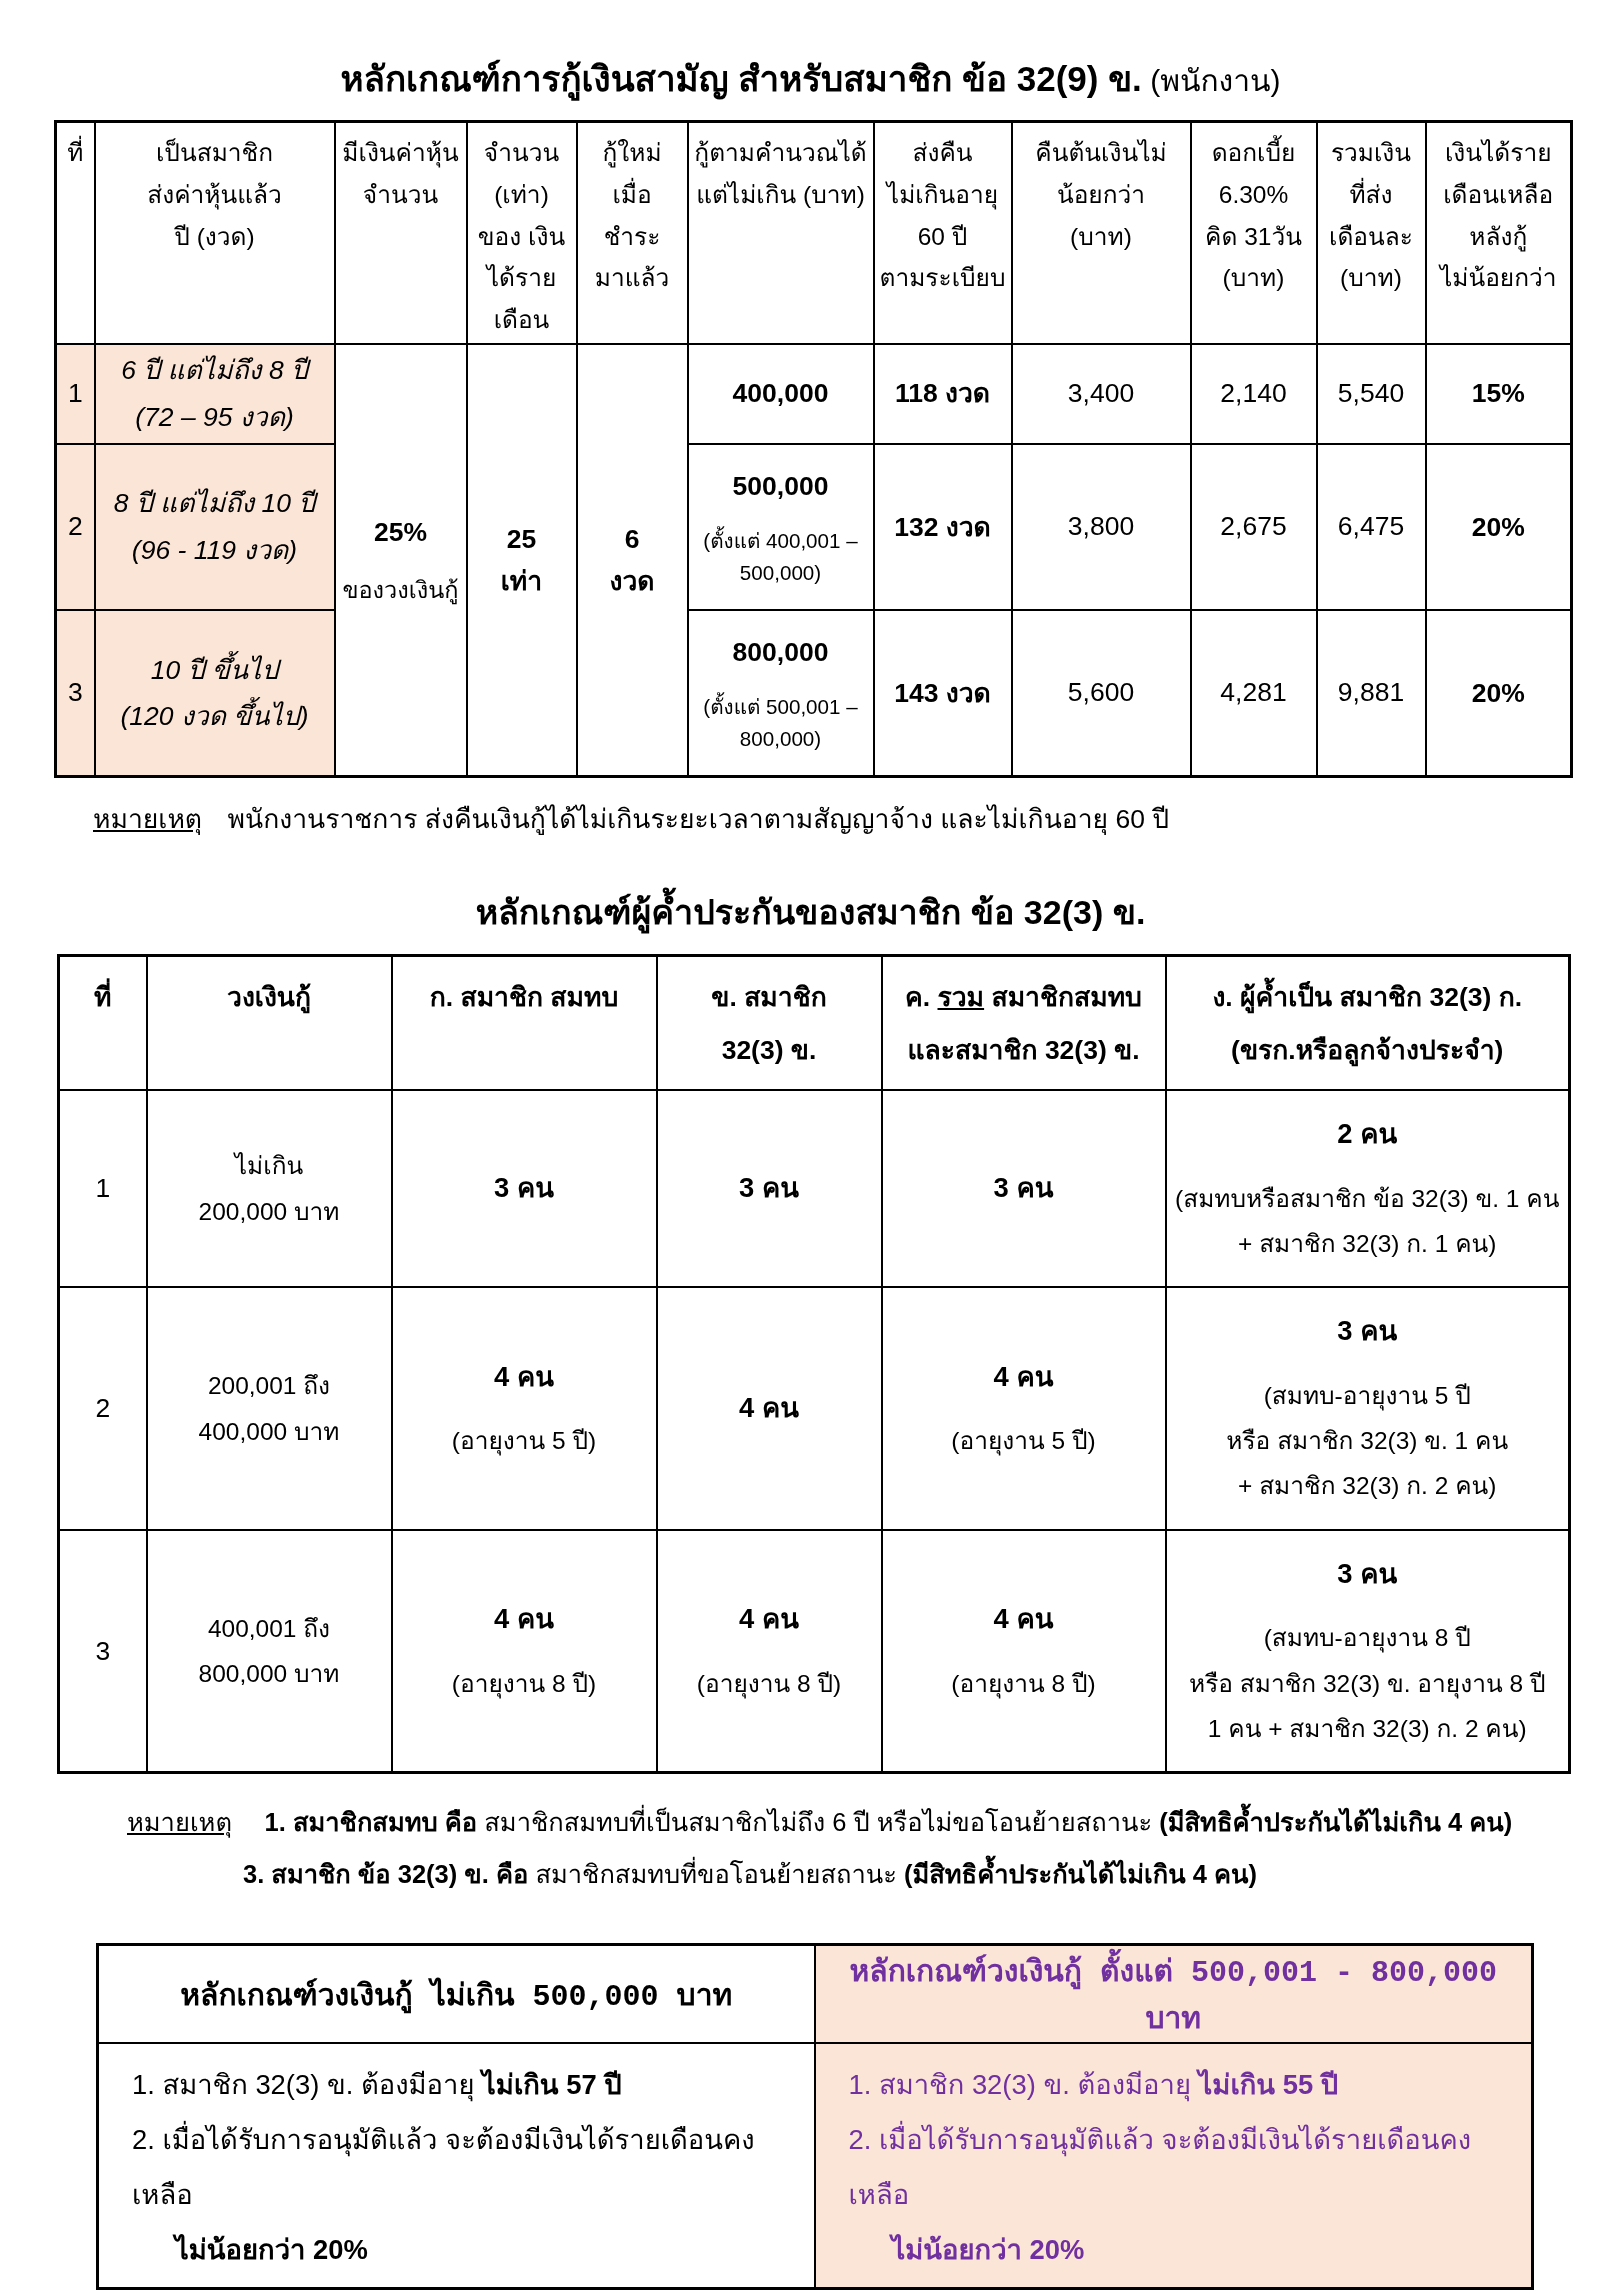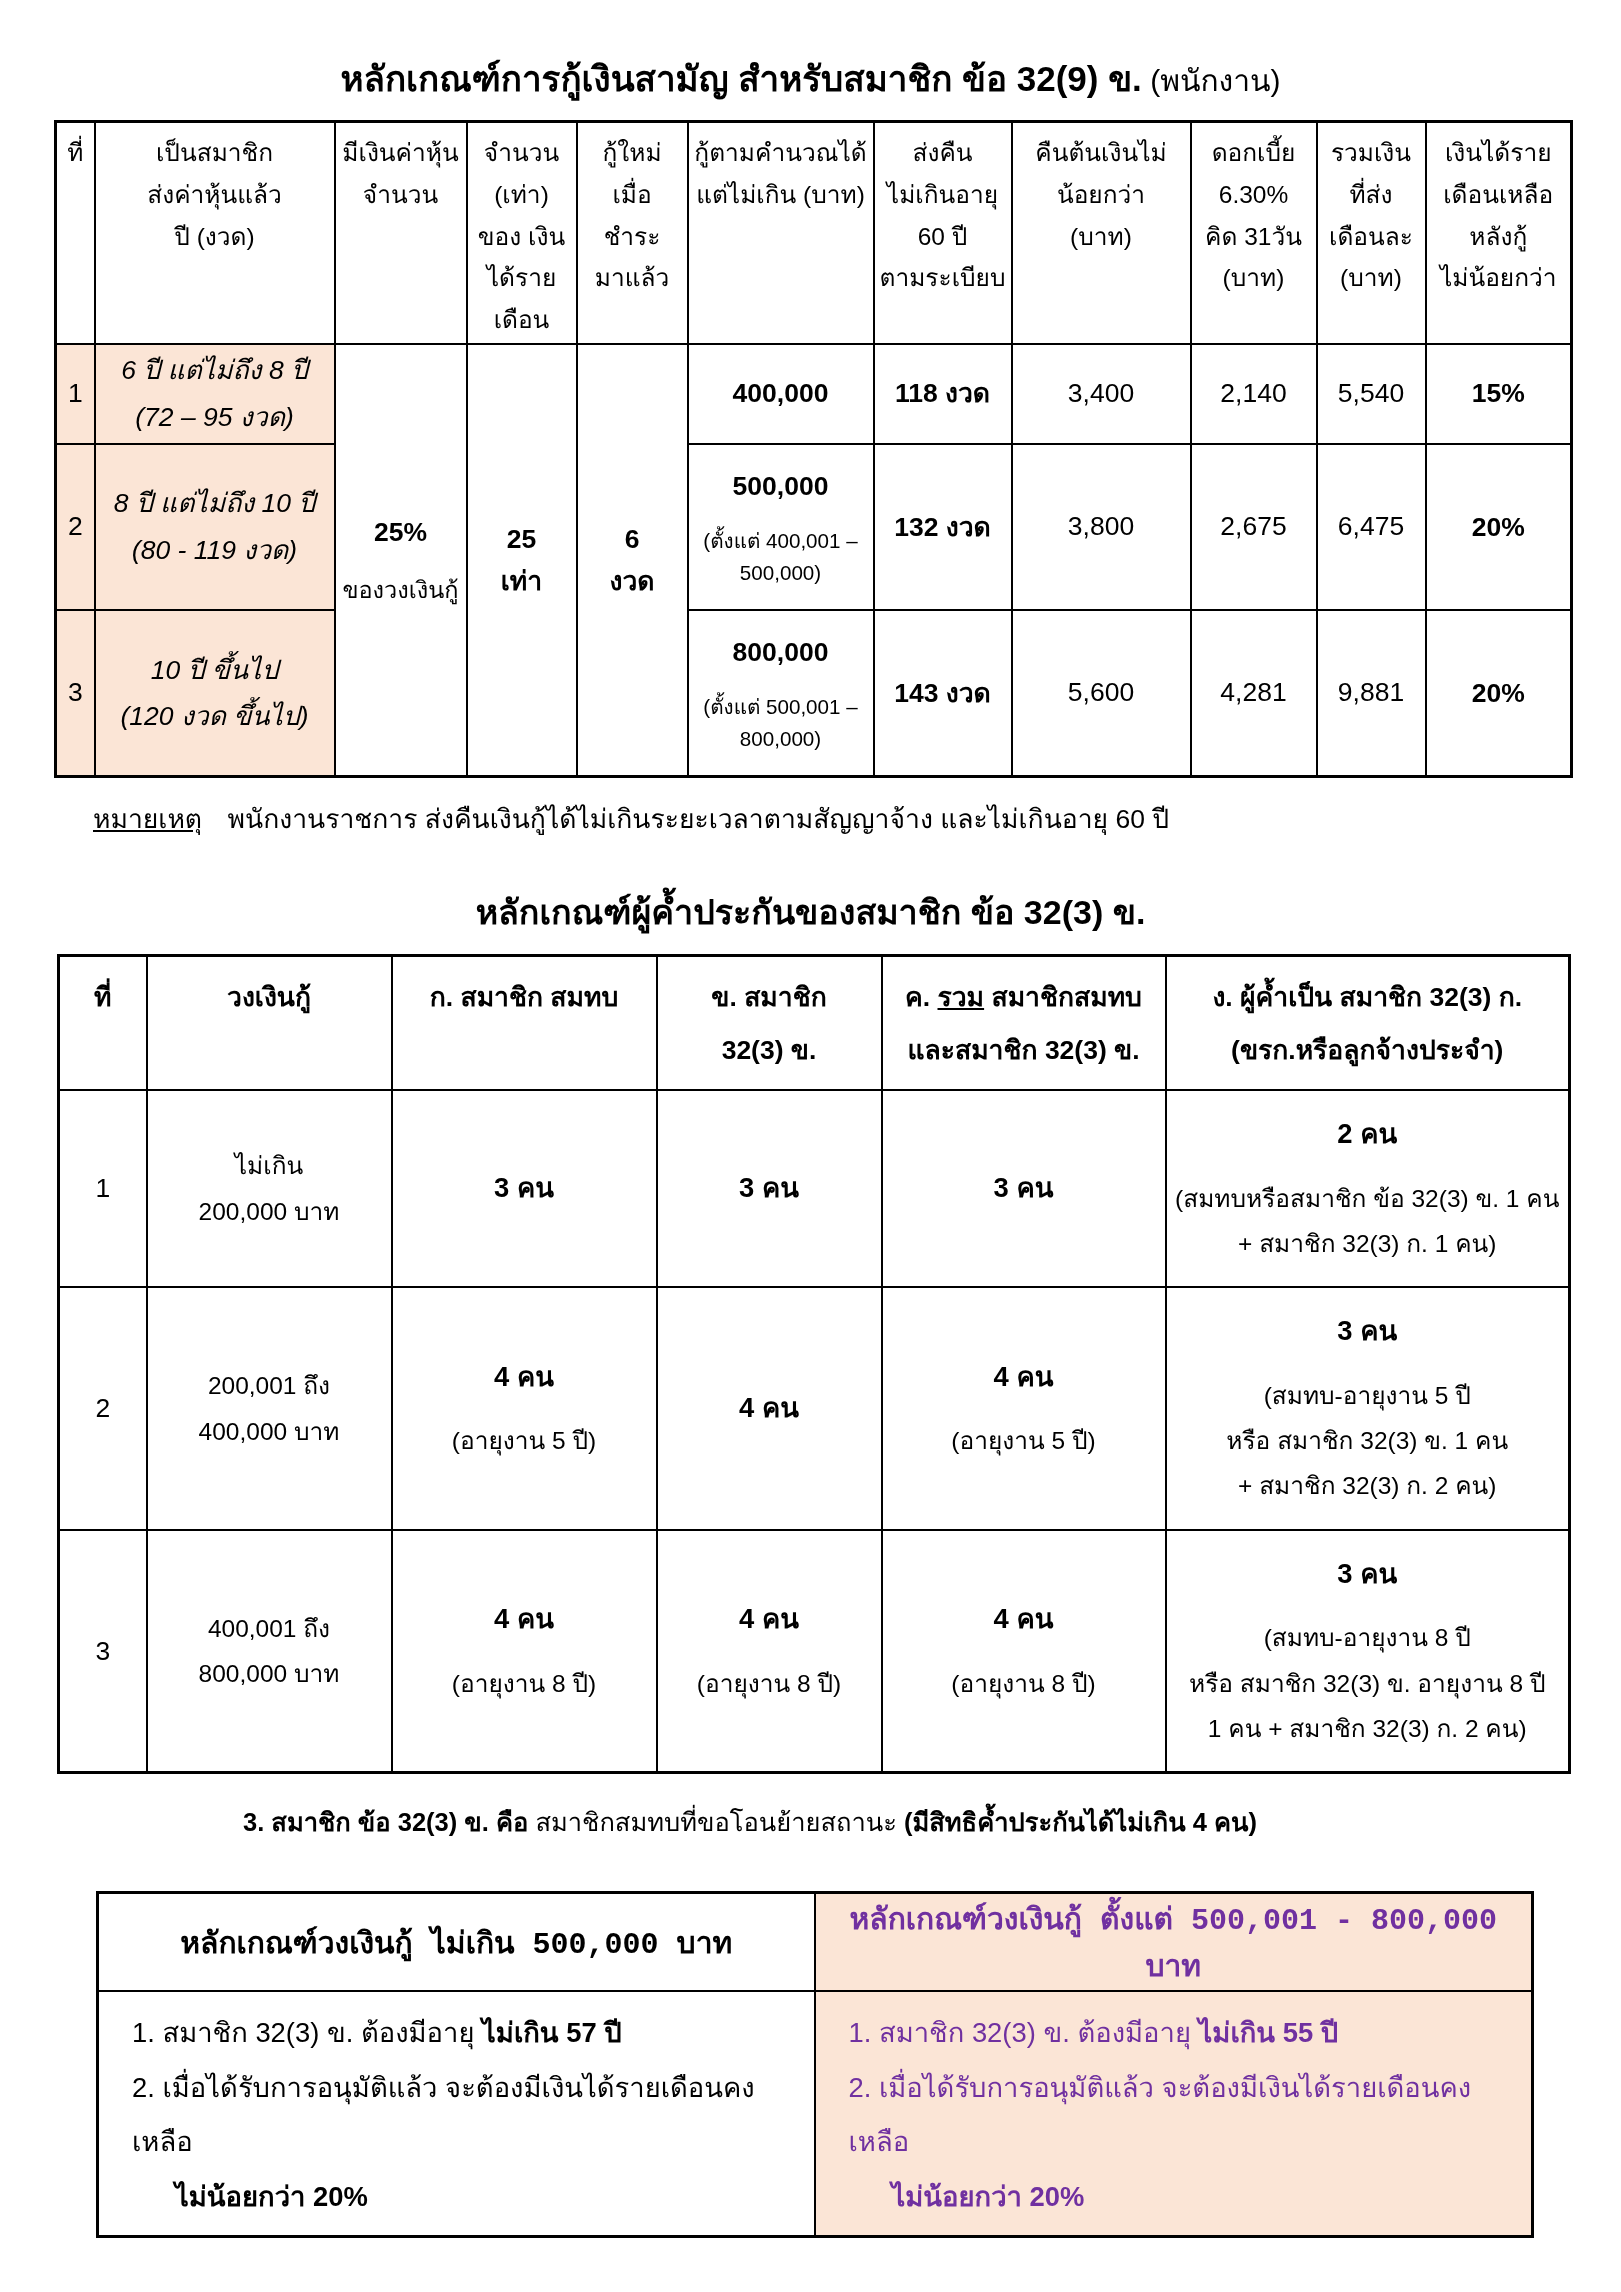--- a/index.html
+++ b/index.html
@@ -122,21 +122,21 @@
     <td><div class="cell-main">400,000</div></td>
     <td class="cell-main">118  งวด</td>
     <td class="cell-plain">3,400</td>
     <td class="cell-plain">2,140</td>
     <td class="cell-plain">5,540</td>
     <td class="cell-main">15%</td>
   </tr>
   <tr class="r2">
     <td class="peach cell-plain">2</td>
     <td class="peach memcell">8 ปี แต่ไม่ถึง 10 ปี
-(80 - 119  งวด)</td>
+(96 - 119  งวด)</td>
     <td>
       <div class="cell-main">500,000</div>
       <div class="cell-sub">(ตั้งแต่ 400,001 –
 500,000)</div>
     </td>
     <td class="cell-main">132 งวด</td>
     <td class="cell-plain">3,800</td>
     <td class="cell-plain">2,675</td>
     <td class="cell-plain">6,475</td>
     <td class="cell-main">20%</td>
@@ -239,20 +239,24 @@
       <div class="cnt">3 คน</div>
       <div class="csub">(สมทบ-อายุงาน 8 ปี
 หรือ สมาชิก 32(3) ข. อายุงาน 8 ปี
 1 คน  +  สมาชิก 32(3) ก. 2 คน)</div>
     </td>
   </tr>
 </tbody>
   </table>
 
 <div class="notes2">
+  <div>
+    <span class="note-label">หมายเหตุ</span>
+    <span class="b">1. สมาชิกสมทบ คือ</span><span> สมาชิกสมทบที่เป็นสมาชิกไม่ถึง 6 ปี หรือไม่ขอโอนย้ายสถานะ  </span><span class="b">(มีสิทธิค้ำประกันได้ไม่เกิน 4 คน)</span>
+  </div>
   <div class="indent">
     <span class="b">3. สมาชิก ข้อ 32(3) ข. คือ</span><span> สมาชิกสมทบที่ขอโอนย้ายสถานะ  </span><span class="b">(มีสิทธิค้ำประกันได้ไม่เกิน 4 คน)</span>
   </div>
 </div>
 
 <table class="cbox">
   <colgroup>
       <col style="width:717px">
       <col style="width:718px">
     </colgroup>

